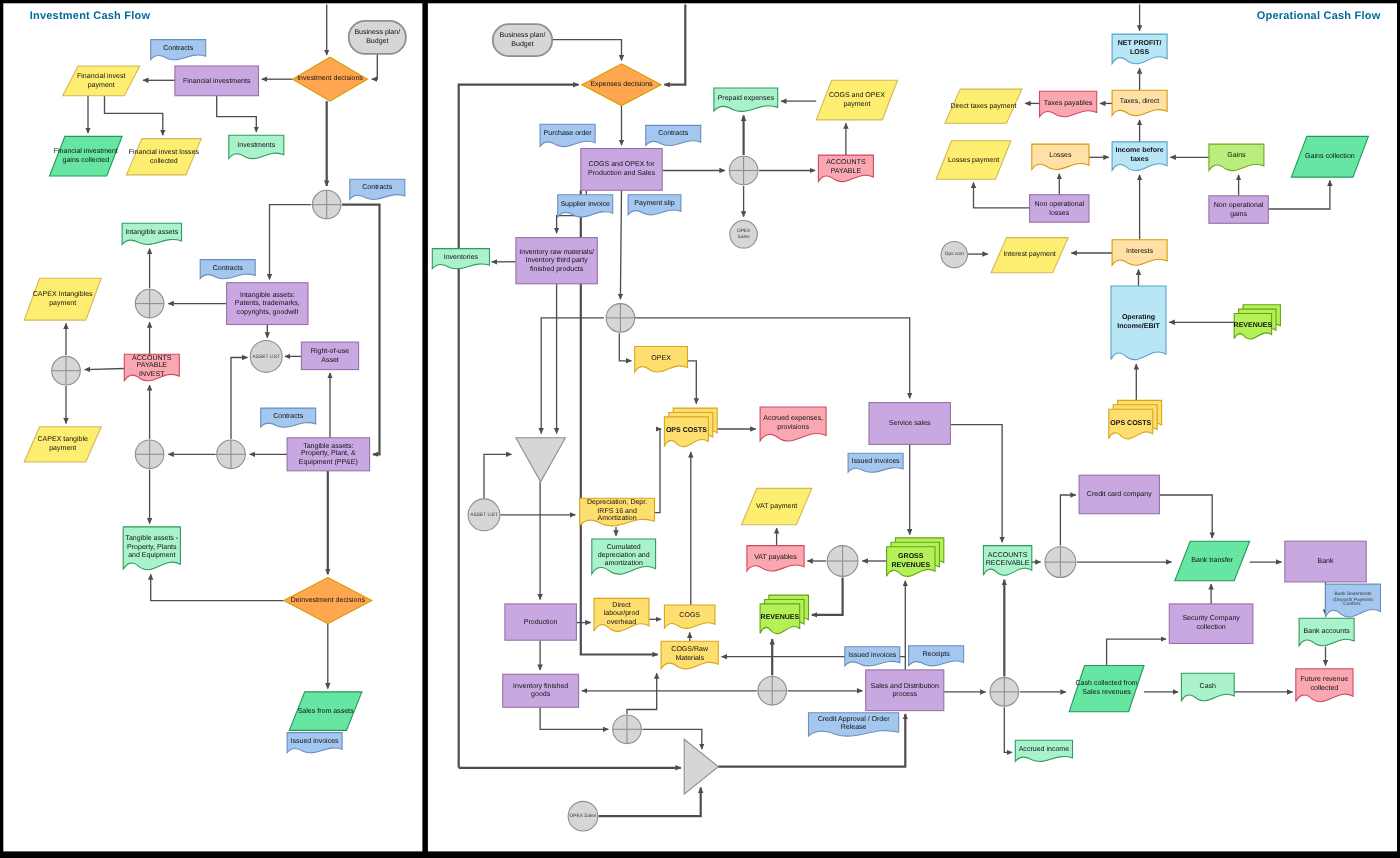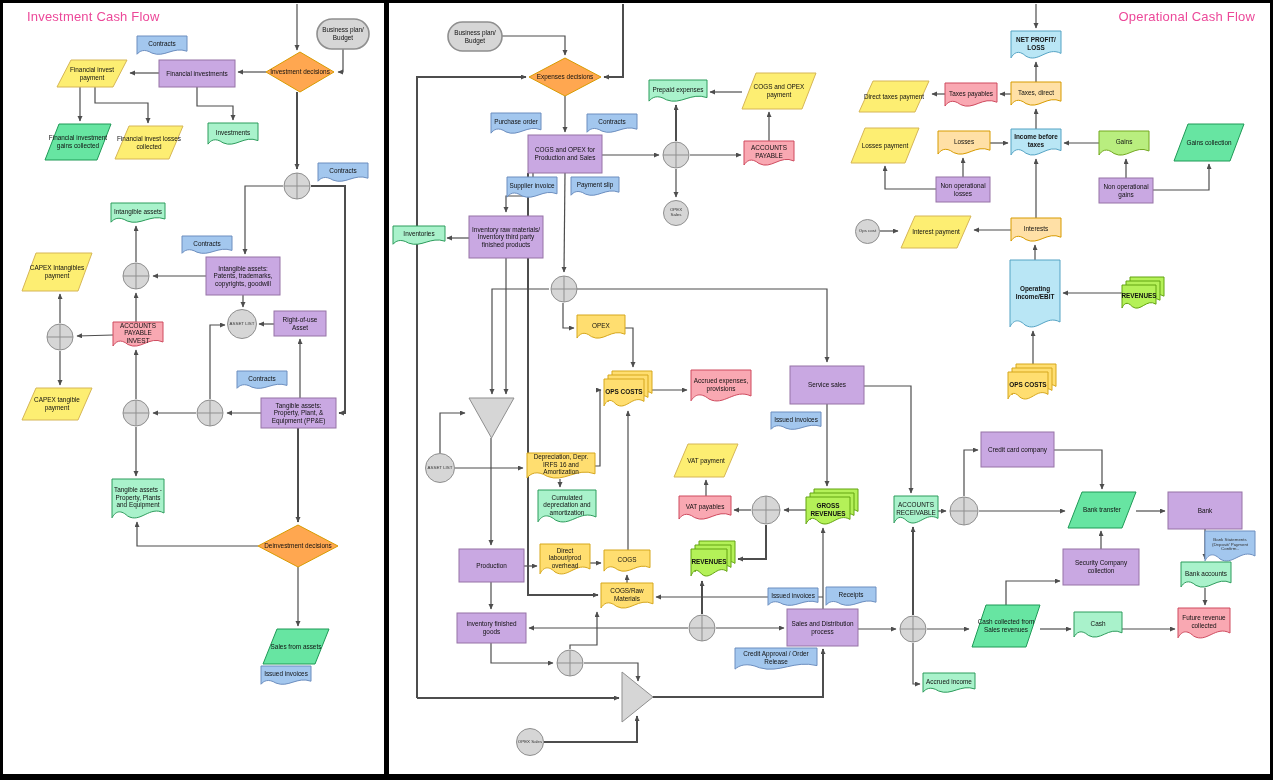--- a/index.html
+++ b/index.html
@@ -1,18 +1,18 @@
 <!DOCTYPE html>
 <html><head>
 <meta charset="utf-8">
 <style>
   html,body{margin:0;padding:0;background:#fff;font-family:"Liberation Sans",sans-serif;}
   #canvas{position:relative;width:1273px;height:780px;background:#ffffff;overflow:hidden;}
   .frame{position:absolute;background:#000;}
-  .title{position:absolute;font-weight:normal;font-size:13px;color:#ec4899;letter-spacing:.2px;white-space:nowrap;}
+  .title{position:absolute;font-weight:bold;font-size:10px;color:#0369a1;letter-spacing:.2px;white-space:nowrap;}
   #labels{position:absolute;left:0;top:0;width:1273px;height:780px;pointer-events:none;}
   .lbl{position:absolute;display:flex;align-items:center;justify-content:center;text-align:center;
        font-size:6.4px;line-height:1.18;color:#111;padding:1px;box-sizing:border-box;}
   .lbl.b{font-weight:bold;}
   .lbl.tiny{font-size:4.4px;line-height:1.1;color:#333;}
   svg{position:absolute;left:0;top:0;}
 </style>
 </head>
 <body>
 

